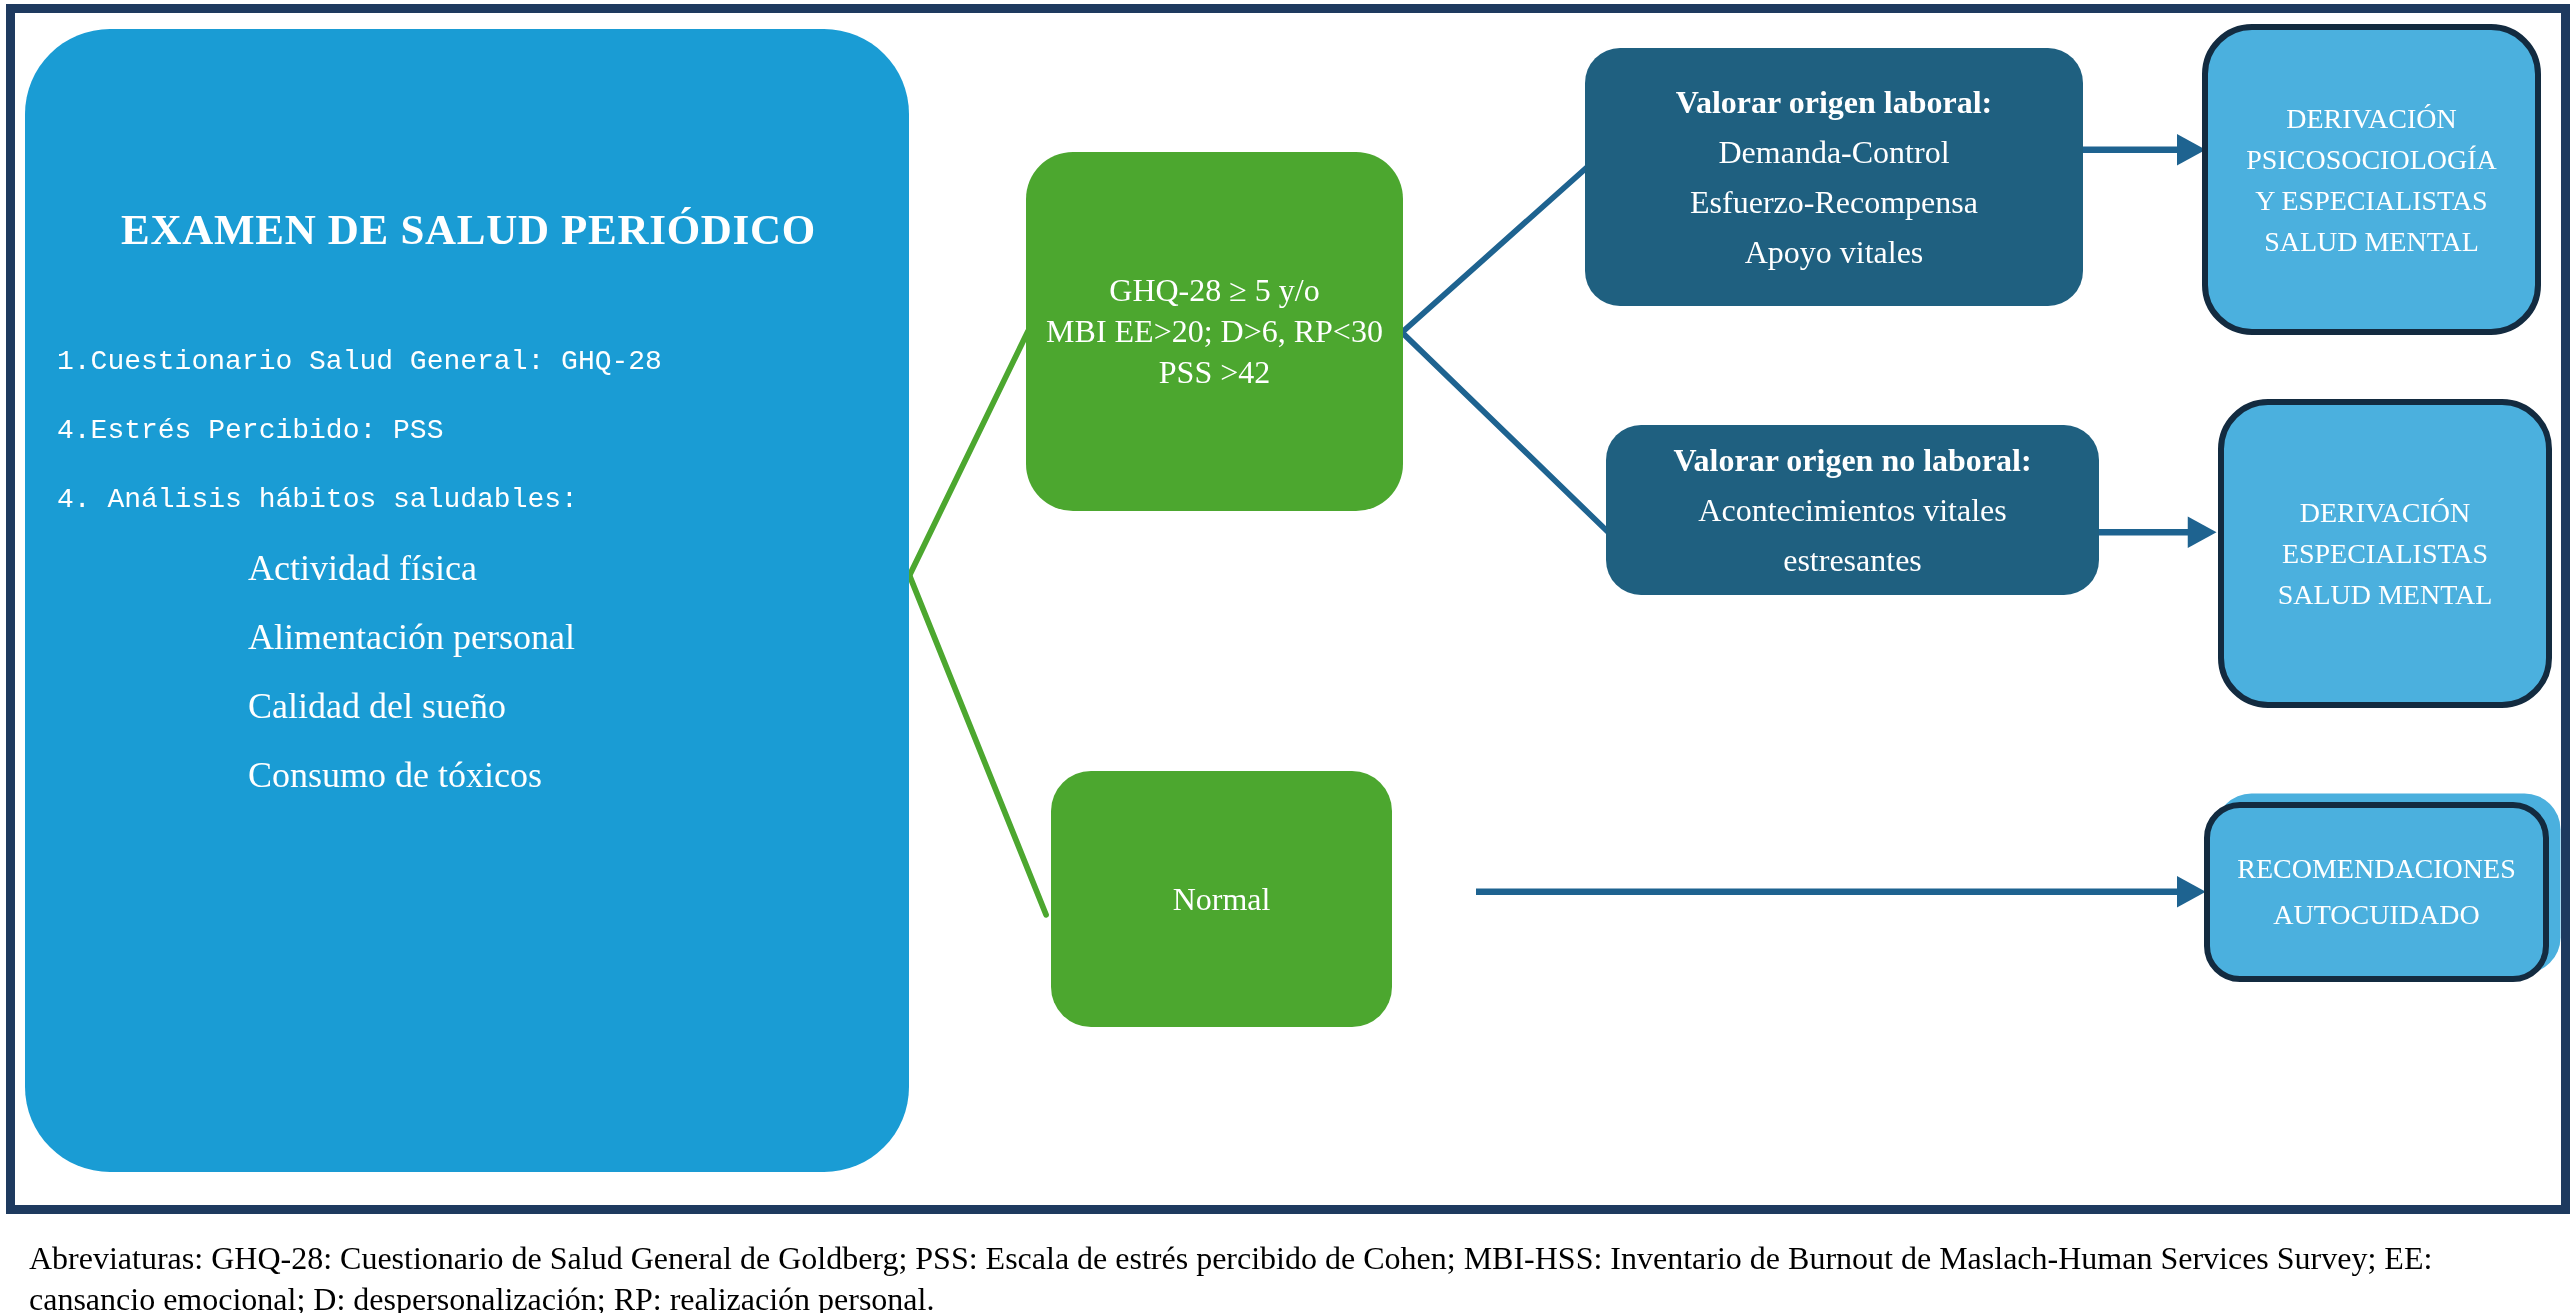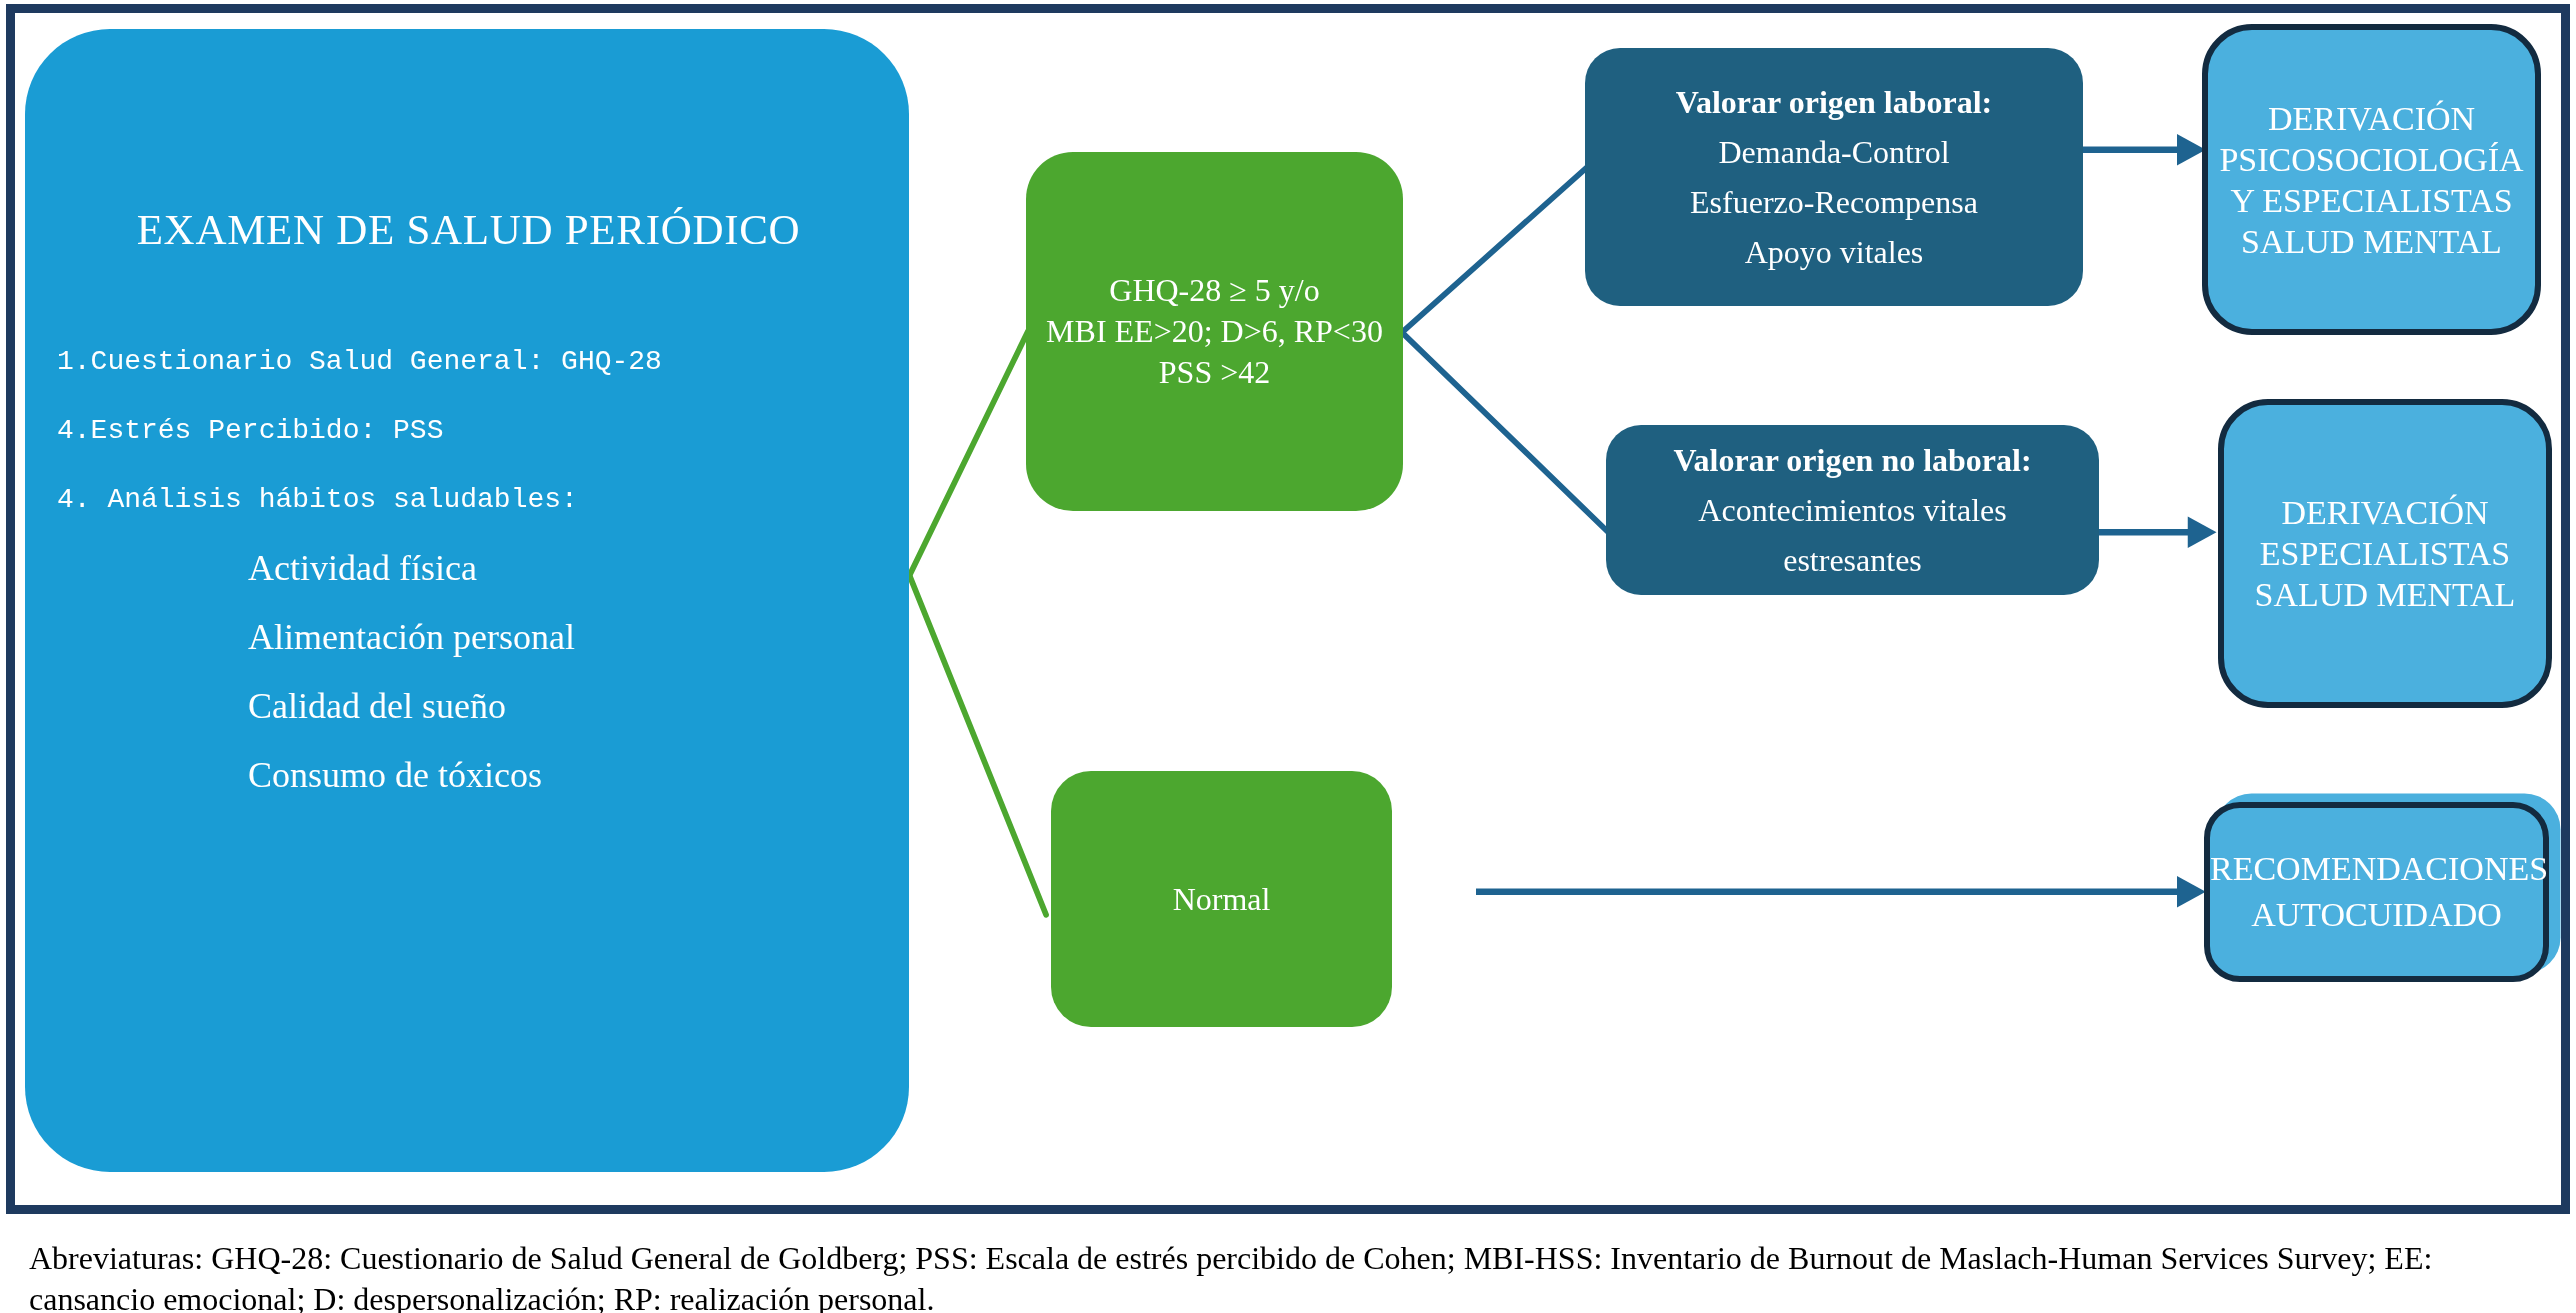--- a/index.html
+++ b/index.html
@@ -22,21 +22,21 @@
 
   .node{position:absolute;box-sizing:border-box;z-index:2;display:flex;flex-direction:column;justify-content:center;}
   .node .ln{width:100%;text-align:center;color:#ffffff;}
 
   
   .source-box{
     left:25px;top:29px;width:884px;height:1143px;border-radius:85px;
     background:var(--primary_blue);justify-content:flex-start;
     padding:176px 29px 0 32px;color:#fff;
   }
-  .source-title{font-size:43px;font-weight:normal;text-align:center;line-height:50px;margin-bottom:72px;letter-spacing:0.7px;}
+  .source-title{font-size:43px;font-weight:bold;text-align:center;line-height:50px;margin-bottom:72px;letter-spacing:0.7px;}
   .source-item{font-size:28px;line-height:69px;white-space:nowrap;font-family:Liberation Mono, monospace;}
   .source-subitem{font-size:36px;line-height:69px;padding-left:191px;white-space:nowrap;}
 
   
   .screen-box{
     left:1026px;top:152px;width:377px;height:359px;border-radius:47px;
     background:var(--green);
   }
   .screen-box .ln{font-size:32px;line-height:41px;}
   .normal-box{
@@ -55,21 +55,21 @@
     background:var(--teal);
   }
   .laboral-box .ln,.no-laboral-box .ln{font-size:32px;line-height:50px;}
   .ln.hd{font-weight:bold;}
 
   
   .outcome{
     background:var(--light_blue);border:6.5px solid var(--box_border);
     border-radius:50px;
   }
-  .outcome .ln{font-size:34px;line-height:41px;}
+  .outcome .ln{font-size:28px;line-height:41px;}
   .psico-box{left:2202px;top:24.4px;width:339px;height:311px;}
   .esp-box{left:2218px;top:399px;width:334px;height:309px;}
   .reco-box{
     left:2204px;top:802px;width:345px;height:180px;border-radius:36px;
     box-shadow:11.5px -8.6px 0 0 var(--light_blue);
   }
   .reco-box .ln{line-height:46px;}
 
   
   .footer{

